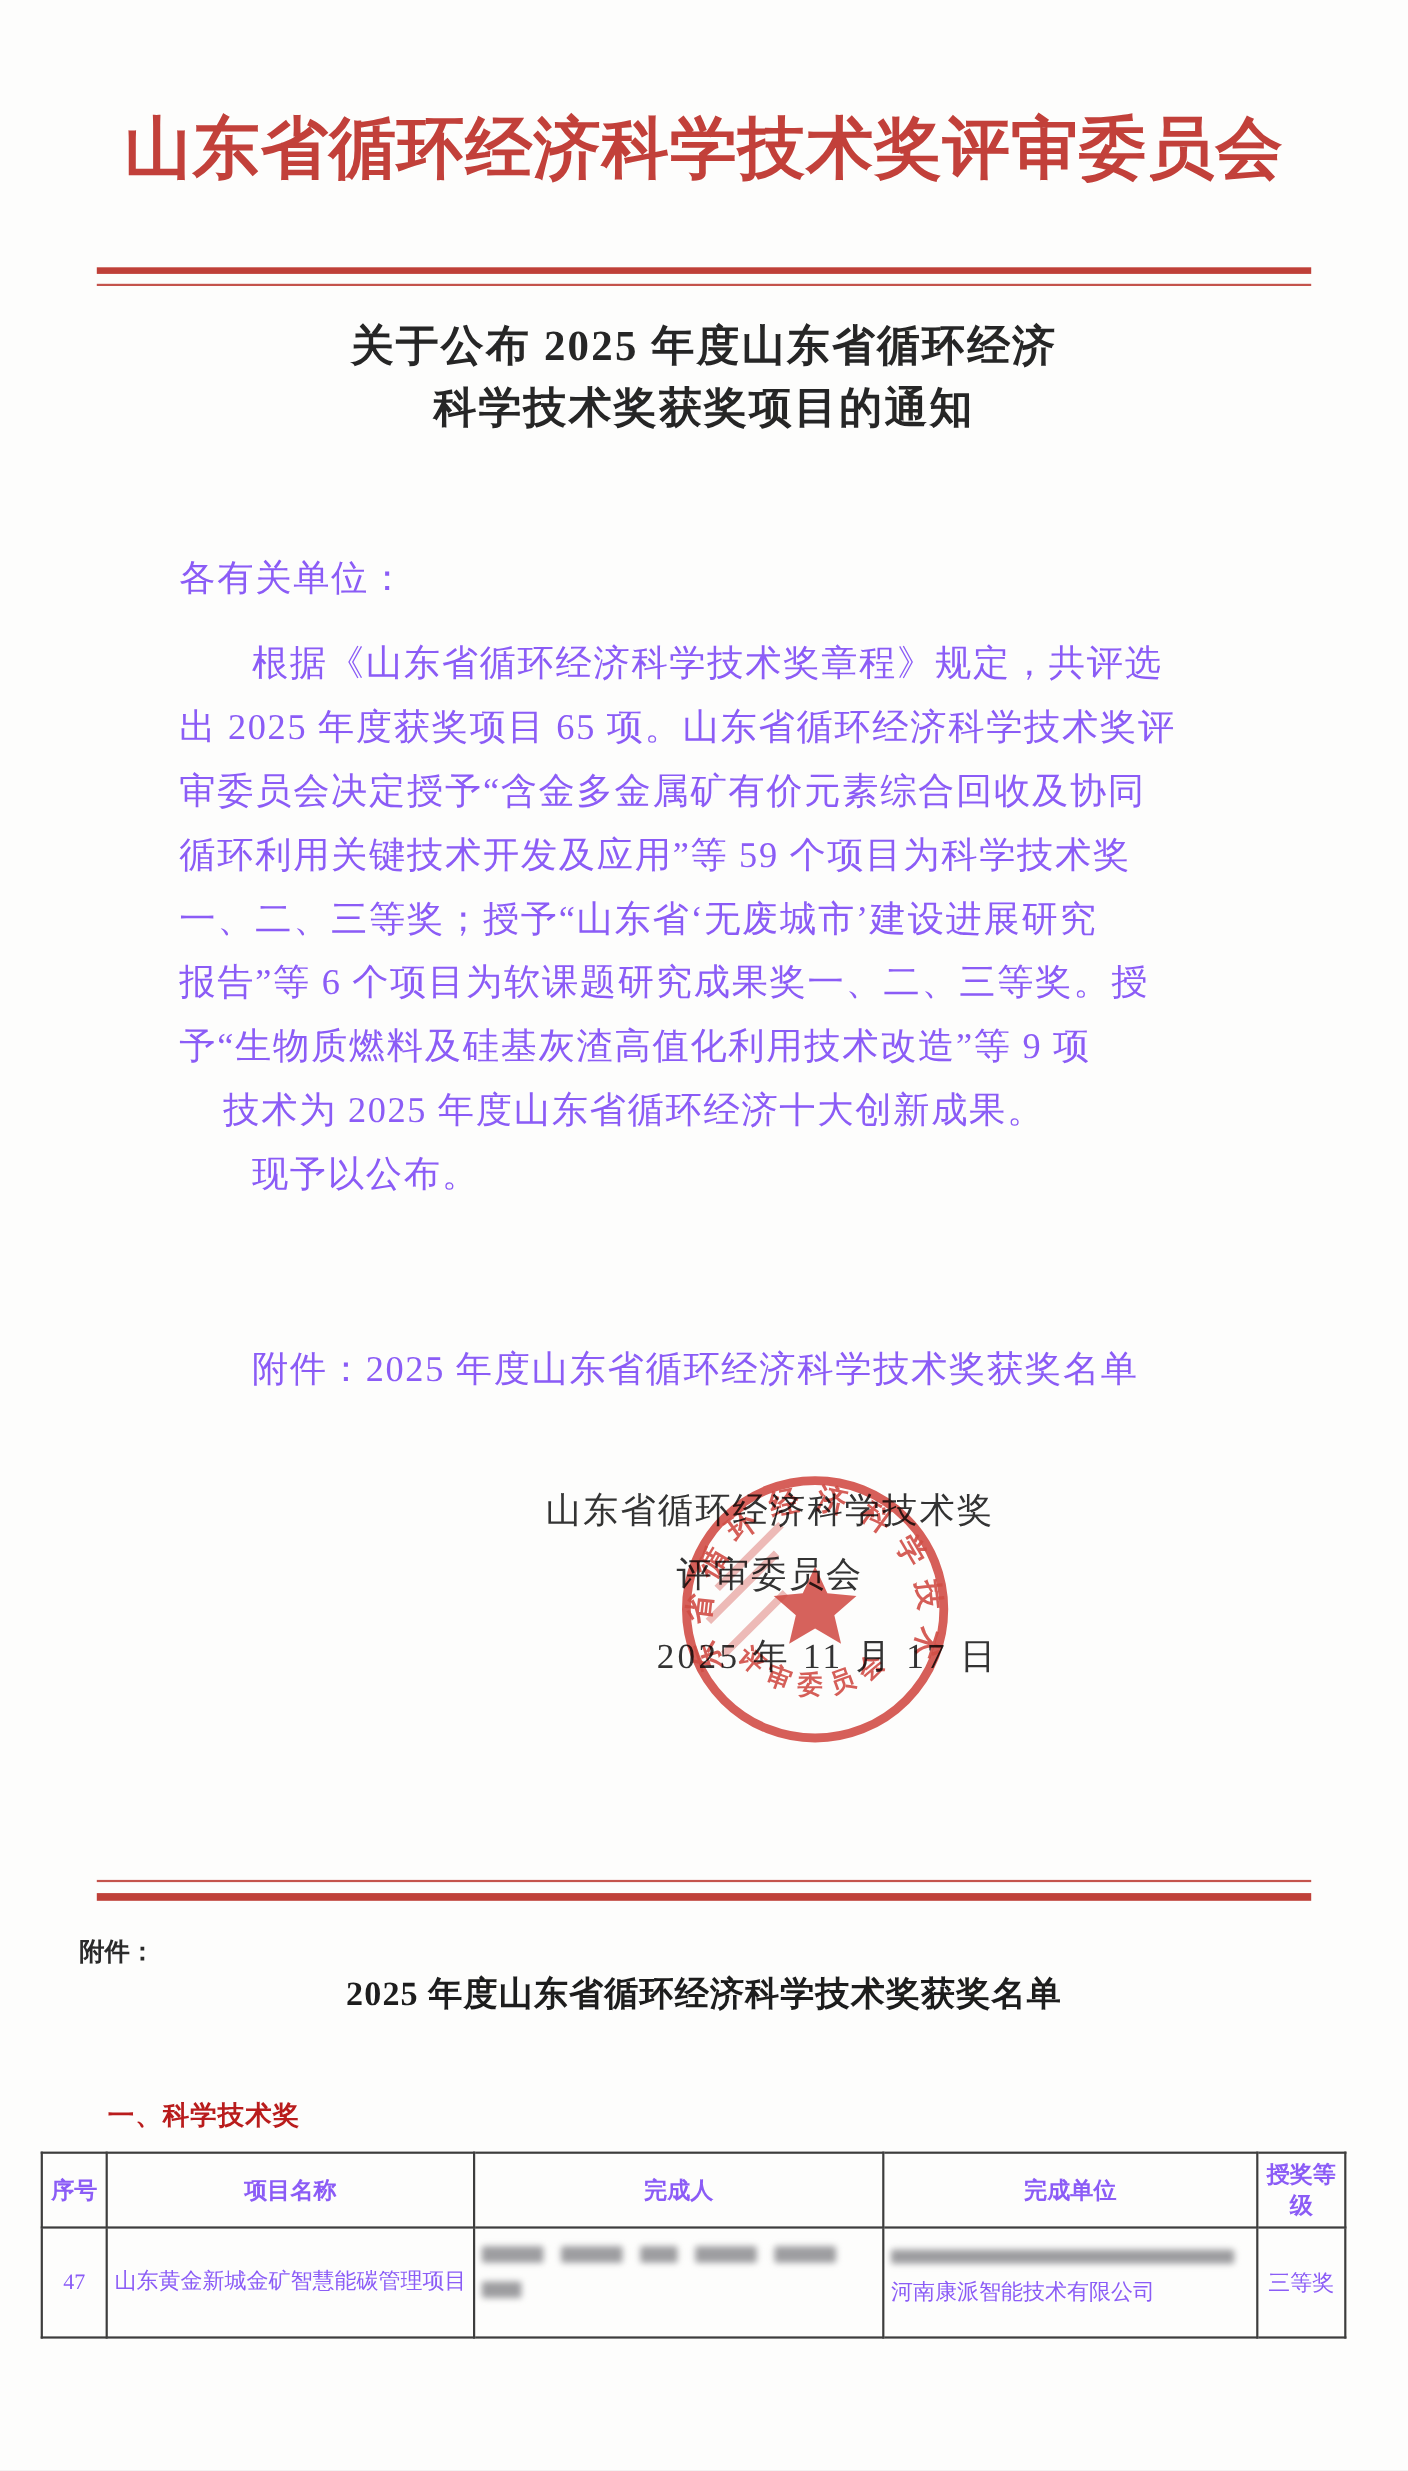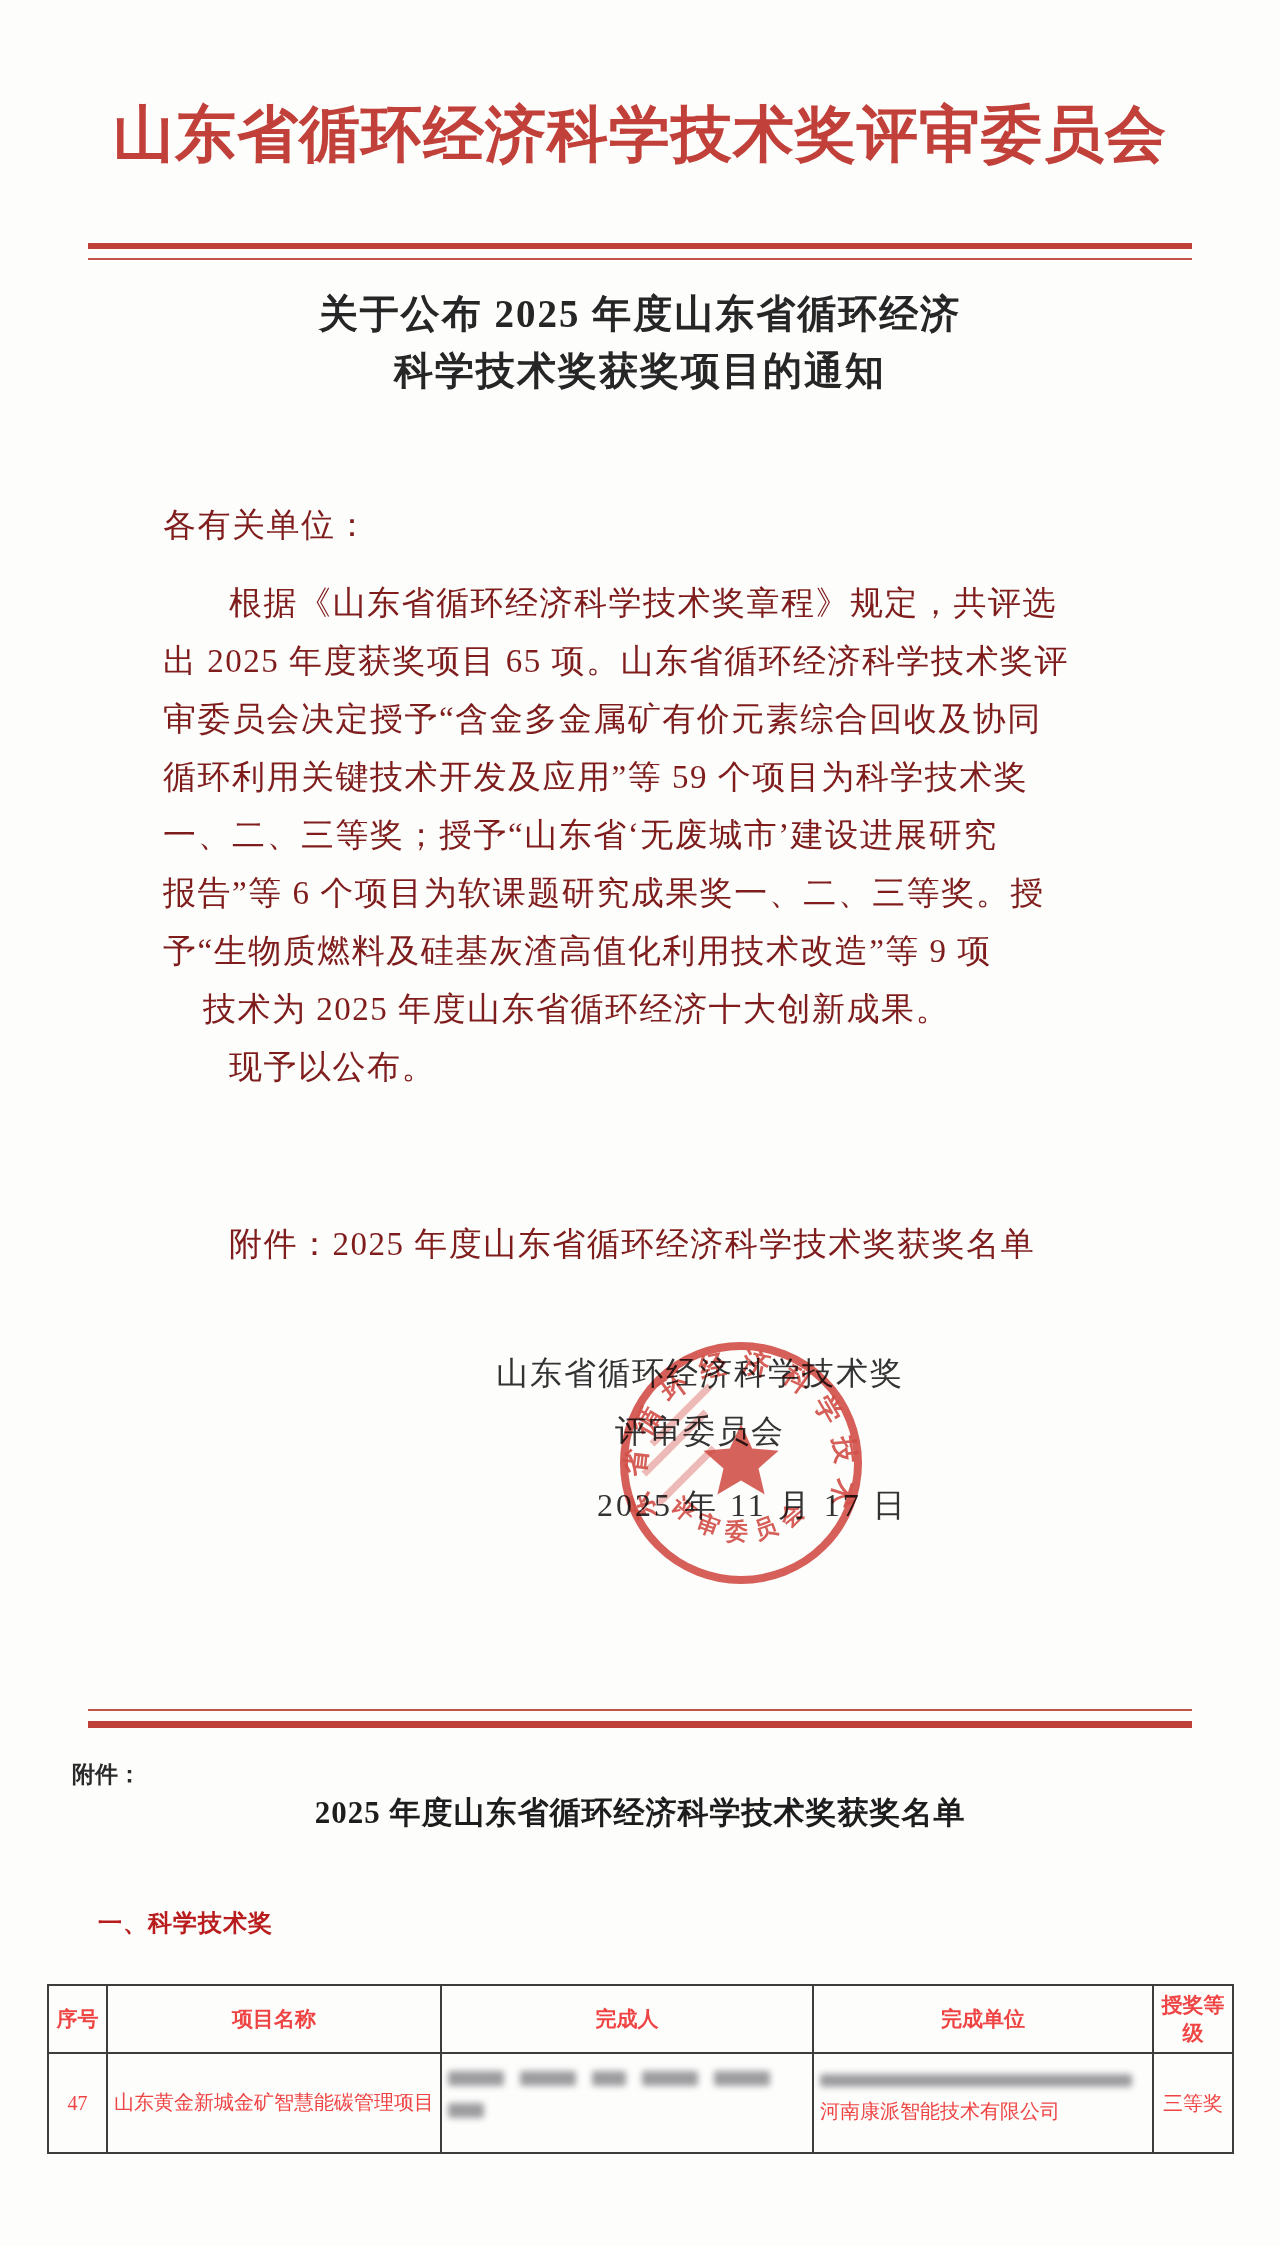--- a/index.html
+++ b/index.html
@@ -19,21 +19,21 @@
   .rule.thick{height:6px;}
   .rule.thin{height:2px; background:#c4534c;}
   
   .doc-title{
     left:140px; width:1000px; text-align:center;
     font-size:39px; font-weight:bold; color:#262626; letter-spacing:2px;
     white-space:nowrap;
   }
   
   .body-line{
-    left:163px; width:990px; font-size:33px; color:#7f1d1d;
+    left:163px; width:990px; font-size:33px; color:#8b5cf6;
     letter-spacing:1.5px; white-space:nowrap;
   }
   .indent{padding-left:66px;}
   
   .sig-line{
     left:420px; width:560px; text-align:center; font-size:32px; color:#333;
     letter-spacing:2px; white-space:nowrap;
   }
   .date-line{
     left:597px; font-size:32px; color:#333; letter-spacing:3px; white-space:nowrap;
@@ -46,22 +46,22 @@
   .attach-title{
     top:1792px; left:140px; width:1000px; text-align:center;
     font-size:31px; font-weight:bold; color:#1d1d1d; letter-spacing:1px; white-space:nowrap;
   }
   .section-head{
     top:1907px; left:98px; font-size:24px; font-weight:bold; color:#b91c1c;
     font-family:"Liberation Sans","DejaVu Sans",sans-serif; letter-spacing:1px;
   }
   
   .award-table{
-    top:1956px; left:47px; width:1185px; border-collapse:collapse;
-    table-layout:fixed; font-size:20px; color:#ef4444;margin-top:28px;
+    top:1956px; left:37px; width:1185px; border-collapse:collapse;
+    table-layout:fixed; font-size:20px; color:#8b5cf6;
   }
   .award-table td{ border:2px solid #3d3d3d; padding:2px 6px; }
   .award-table .hdr td{ height:62px; text-align:center; font-weight:bold; font-size:21px; }
   .award-table .row td{ height:84px; vertical-align:middle; }
   .c-center{text-align:center;}
   .cell-project{font-size:20px; line-height:1.25; letter-spacing:0;font-family:Liberation Mono, monospace;}
   
   .blob{
     display:inline-block; height:15px; background:#9d9da0; border-radius:2px;
     filter:blur(3px); vertical-align:middle; margin-right:16px;

